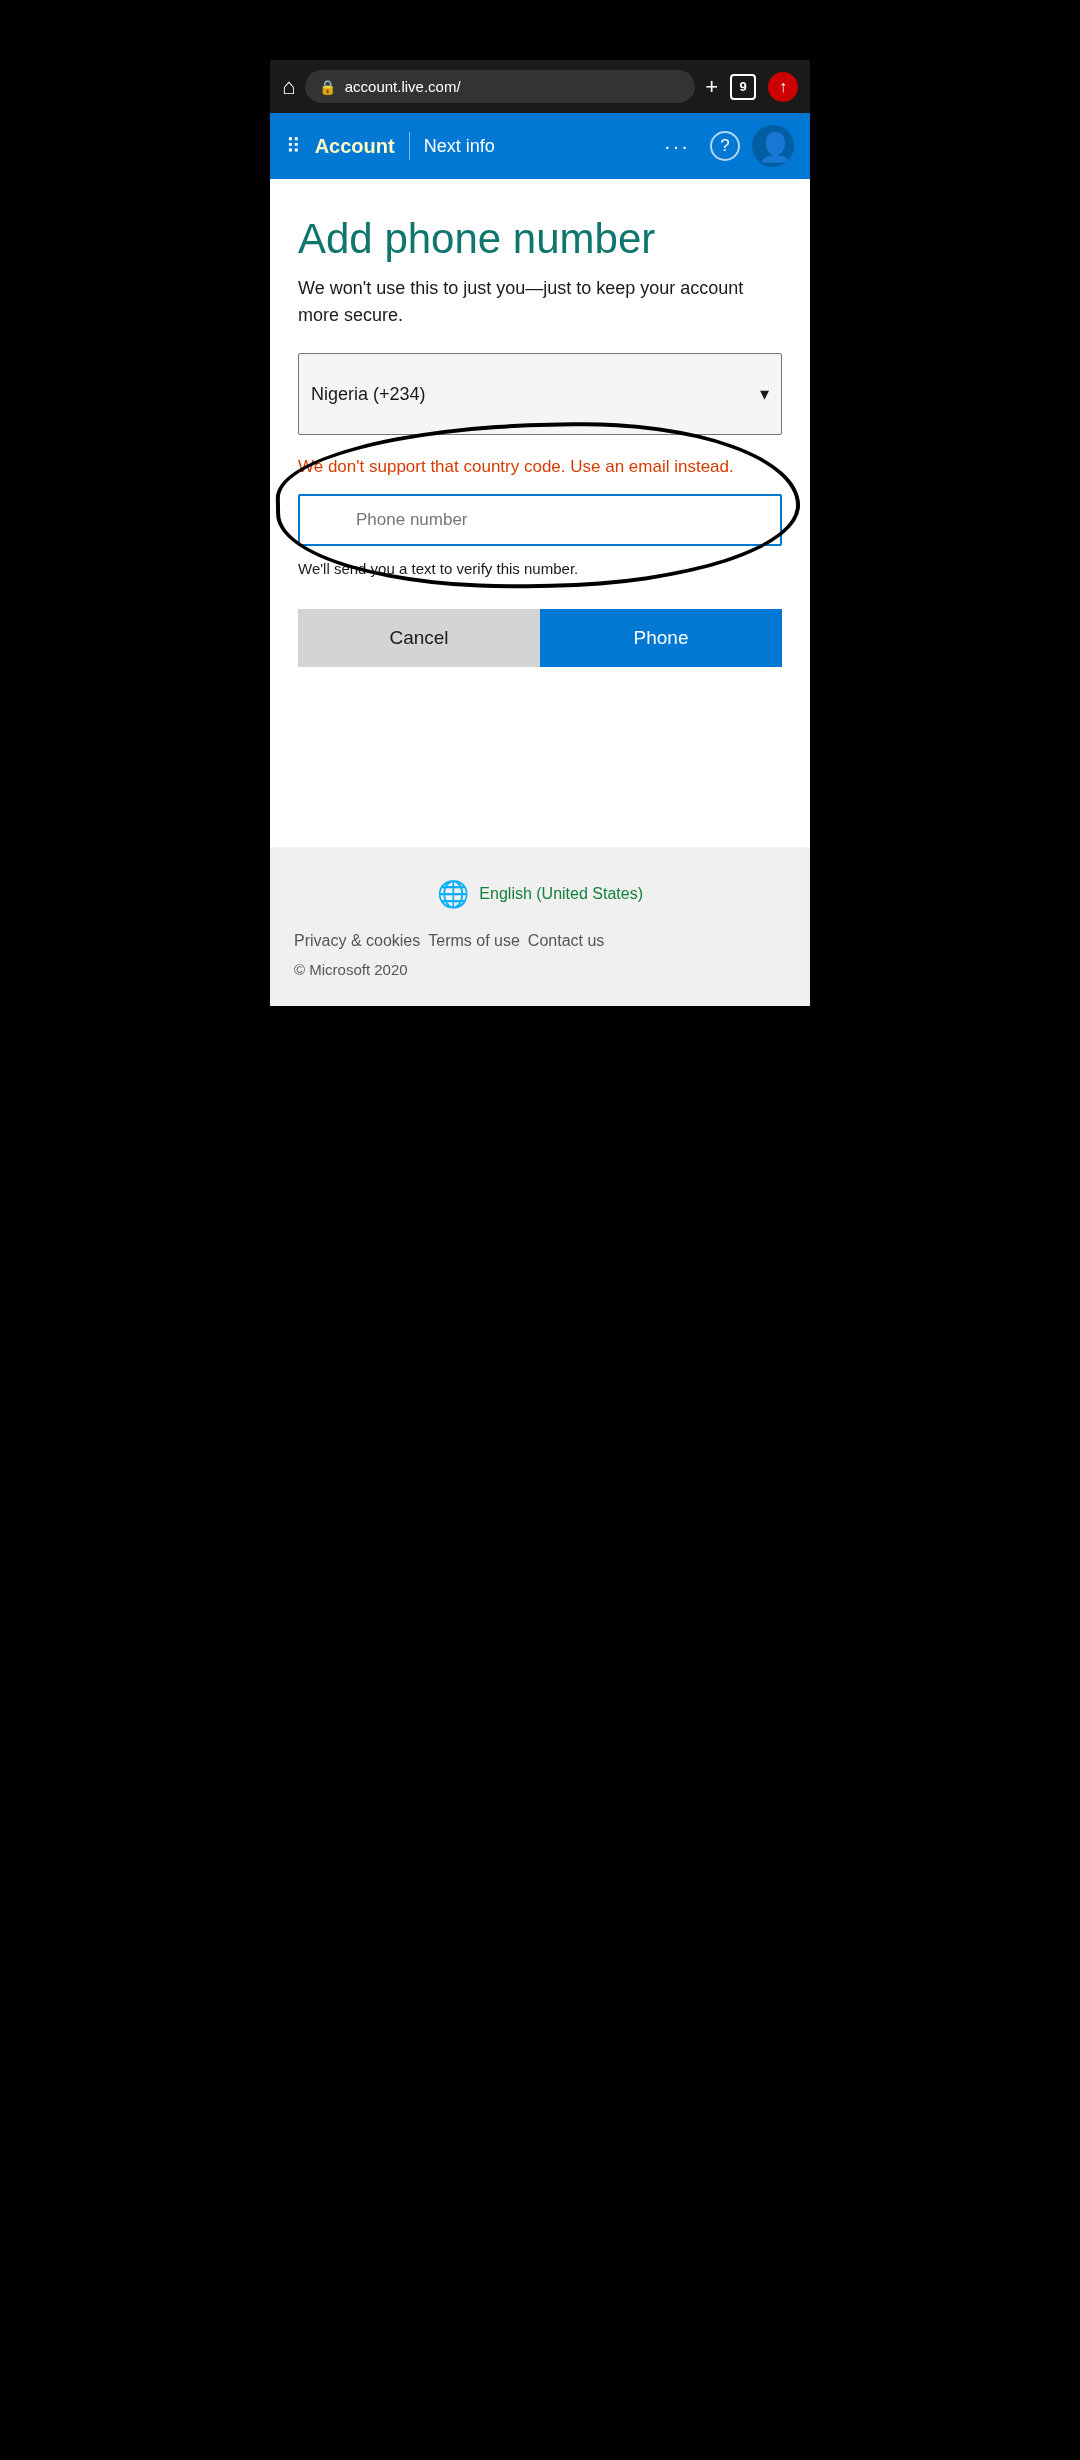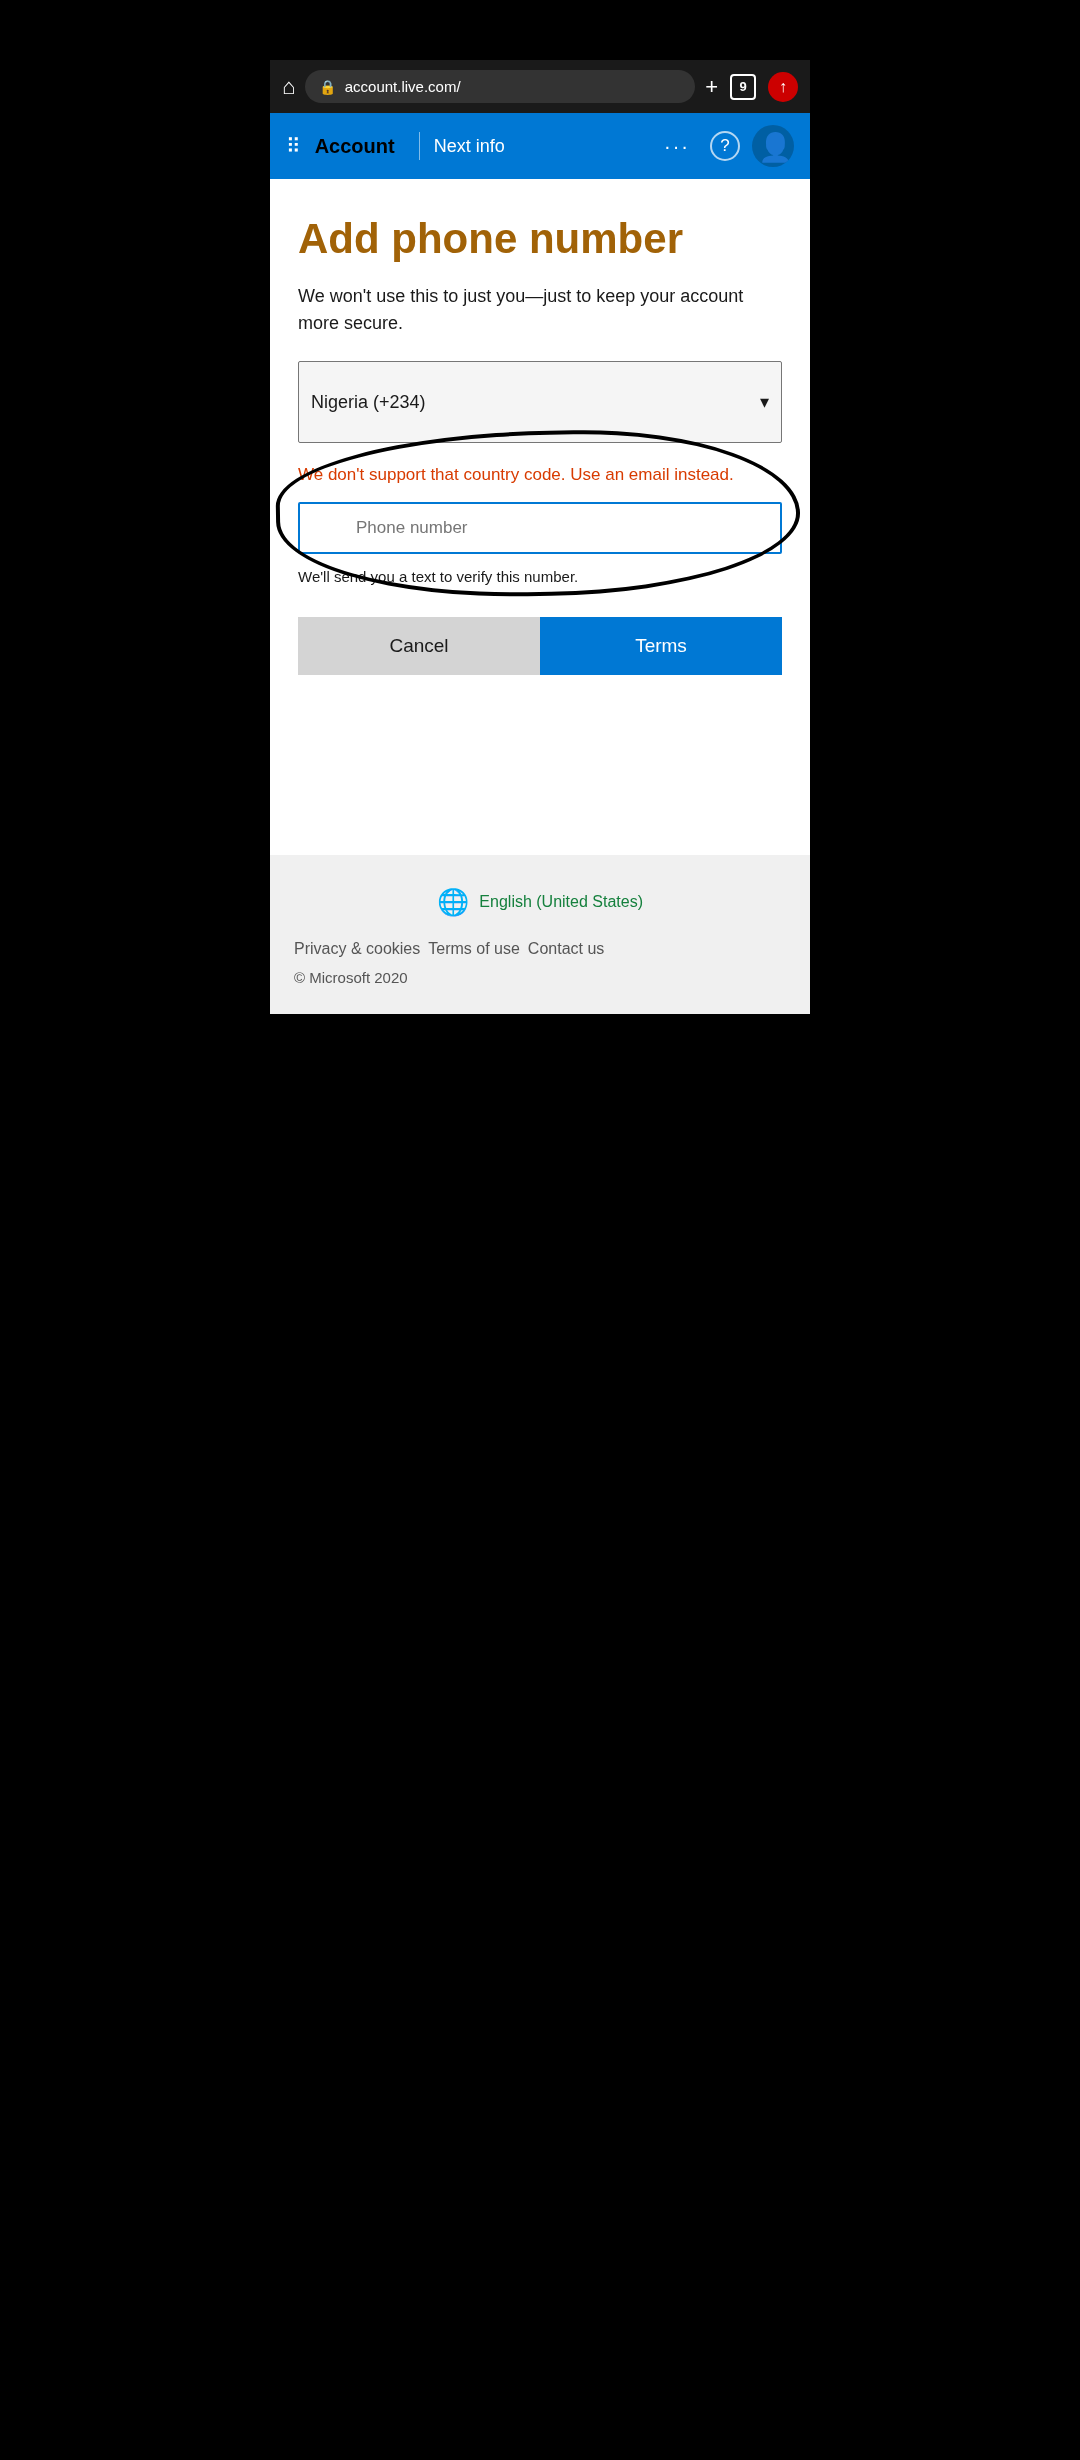--- a/index.html
+++ b/index.html
@@ -100,24 +100,24 @@
     }
 
     .ms-grid-icon {
       color: #fff;
       font-size: 20px;
       margin-right: 14px;
       flex-shrink: 0;
     }
 
     .ms-nav-account {
-      color: #000000;
+      color: #fef9c3;
       font-size: 20px;
       font-weight: 600;
-      margin-right: 24px;
+      margin-right: 14px;
     }
 
     .ms-nav-divider {
       width: 1px;
       height: 28px;
       background: rgba(255,255,255,0.5);
       margin-right: 14px;
     }
 
     .ms-nav-yourinfo {
@@ -166,23 +166,23 @@
     }
 
     
     .page-content {
       background: #fff;
       padding: 36px 28px 40px;
     }
 
     .page-title {
       font-size: 42px;
-      font-weight: 700;
-      color: #a16207;
-      margin-bottom: 20px;
+      font-weight: 400;
+      color: #0f766e;
+      margin-bottom: 12px;
       line-height: 1.15;
     }
 
     .description {
       font-size: 18px;
       color: #1a1a1a;
       line-height: 1.5;
       margin-bottom: 24px;
     }
 
@@ -408,21 +408,21 @@
 
     <div class="phone-input-wrapper">
       <input type="tel" class="phone-input" placeholder="Phone number" style="">
     </div>
   </div>
 
   <p class="verify-text">We'll send you a text to verify this number.</p>
 
   <div class="button-row">
     <button class="cancel-btn">Cancel</button>
-    <button class="next-btn">Terms</button>
+    <button class="next-btn">Phone</button>
   </div>
 
 </div>
 
 <div class="spacer"></div>
 
 <div class="footer">
   <div class="footer-lang">
     <span class="globe-icon">🌐</span>
     <span class="footer-lang-text">English (United States)</span>

